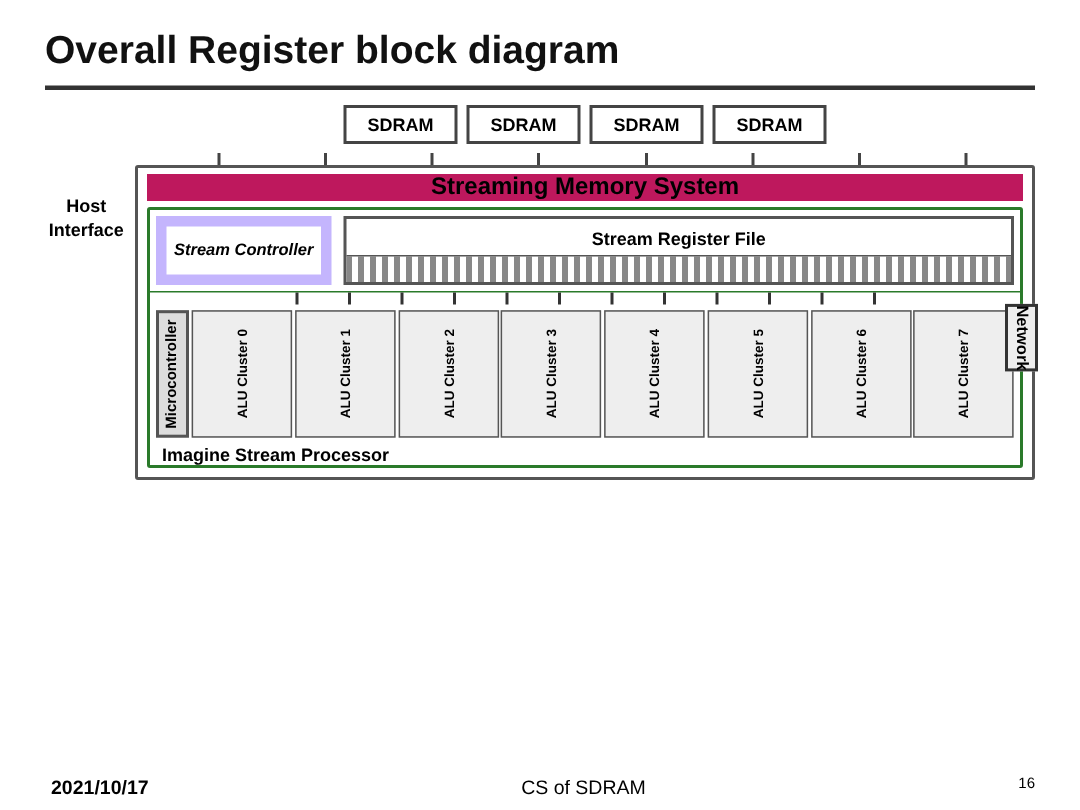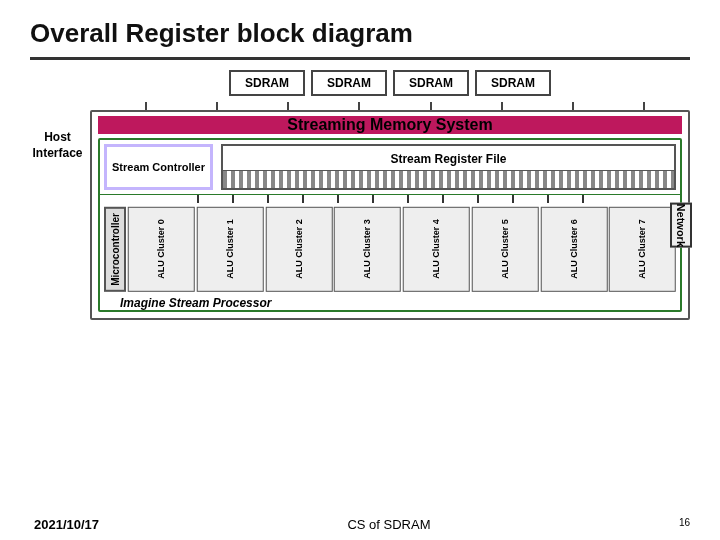--- a/index.html
+++ b/index.html
@@ -75,31 +75,32 @@
     }
 
     
     .top-row {
       display: flex;
       align-items: stretch;
       border-bottom: 1px solid #2a7a2a;
     }
 
     .stream-controller-box {
-      border: 3px solid #c4b5fd;
+      border: 7px solid #c4b5fd;
       font-size: 11px;
       font-weight: bold;
       padding: 6px 5px;
       text-align: center;
       min-width: 70px;
       margin: 4px 4px 4px 4px;
       display: flex;
       align-items: center;
       justify-content: center;
       line-height: 1.3;
+      font-style: italic;
     }
 
     .stream-register-area {
       flex: 1;
       display: flex;
       flex-direction: column;
       align-items: center;
       justify-content: center;
       border: 2px solid #555;
       margin: 4px 4px;
@@ -186,24 +187,23 @@
       height: 8px;
     }
     .bus-line {
       width: 2px;
       background: #333;
       height: 100%;
     }
 
     .imagine-label {
       font-size: 12px;
-      font-style: italic;
       font-weight: bold;
       text-align: left;
-      padding: 2px 4px 0 20px;
+      padding: 2px 4px 0 8px;
     }
 
     
     .host-processor-label {
       position: absolute;
       left: 30px;
       top: 0;
       font-size: 12px;
       font-weight: bold;
       text-align: center;

